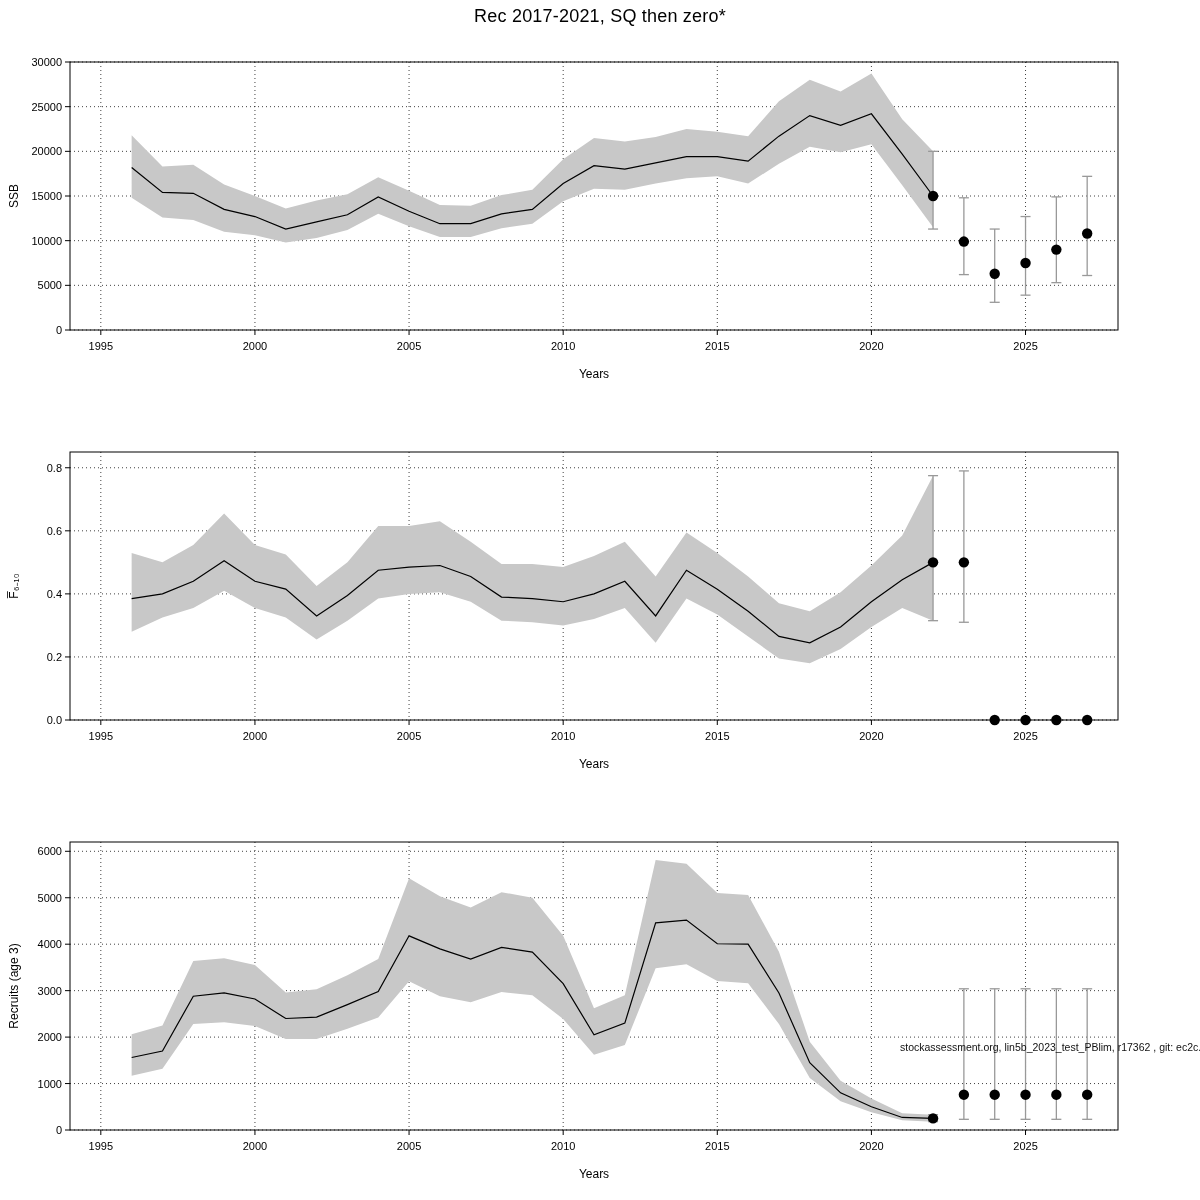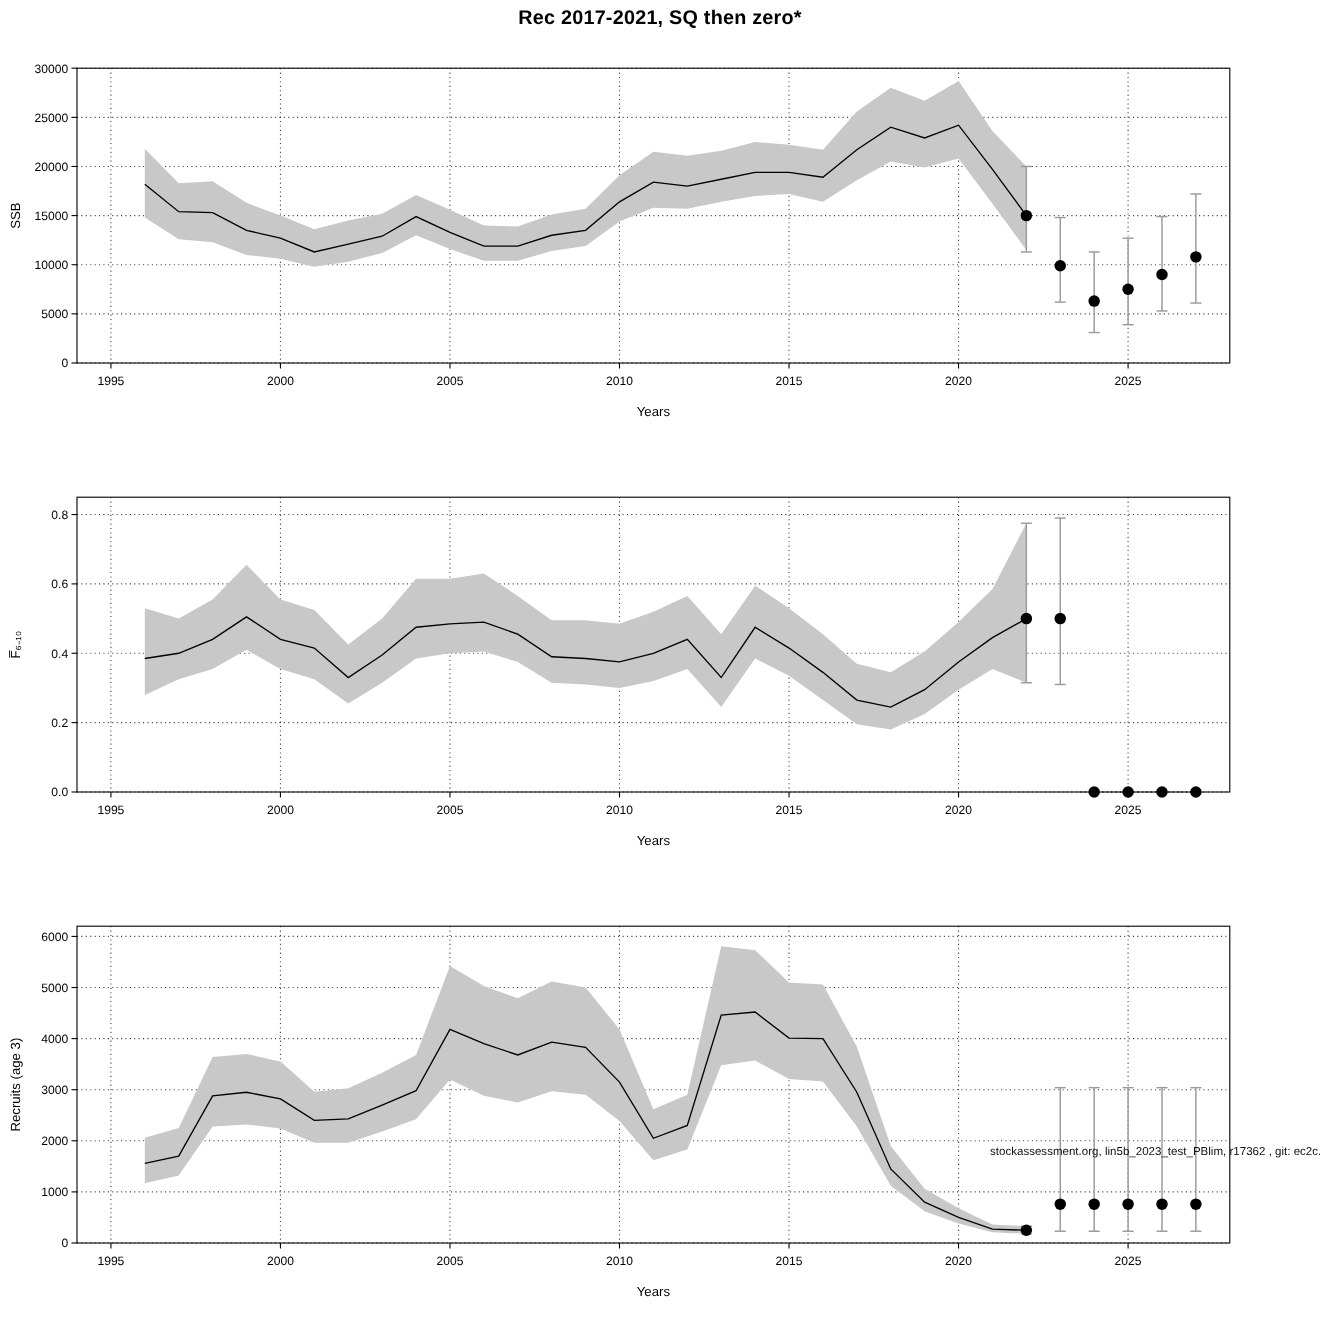--- a/index.html
+++ b/index.html
@@ -15,21 +15,21 @@
     position: relative;
     overflow: hidden;
   }
   #page-title {
     position: absolute;
     top: 6px;
     left: 0;
     width: 1200px;
     text-align: center;
     font-size: 18px;
-    font-weight: bold;
+    font-weight: normal;
     letter-spacing: 0.2px;
   }
   .panel {
     position: absolute;
     left: 0;
     width: 1200px;
   }
   .plot-svg {
     display: block;
   }

